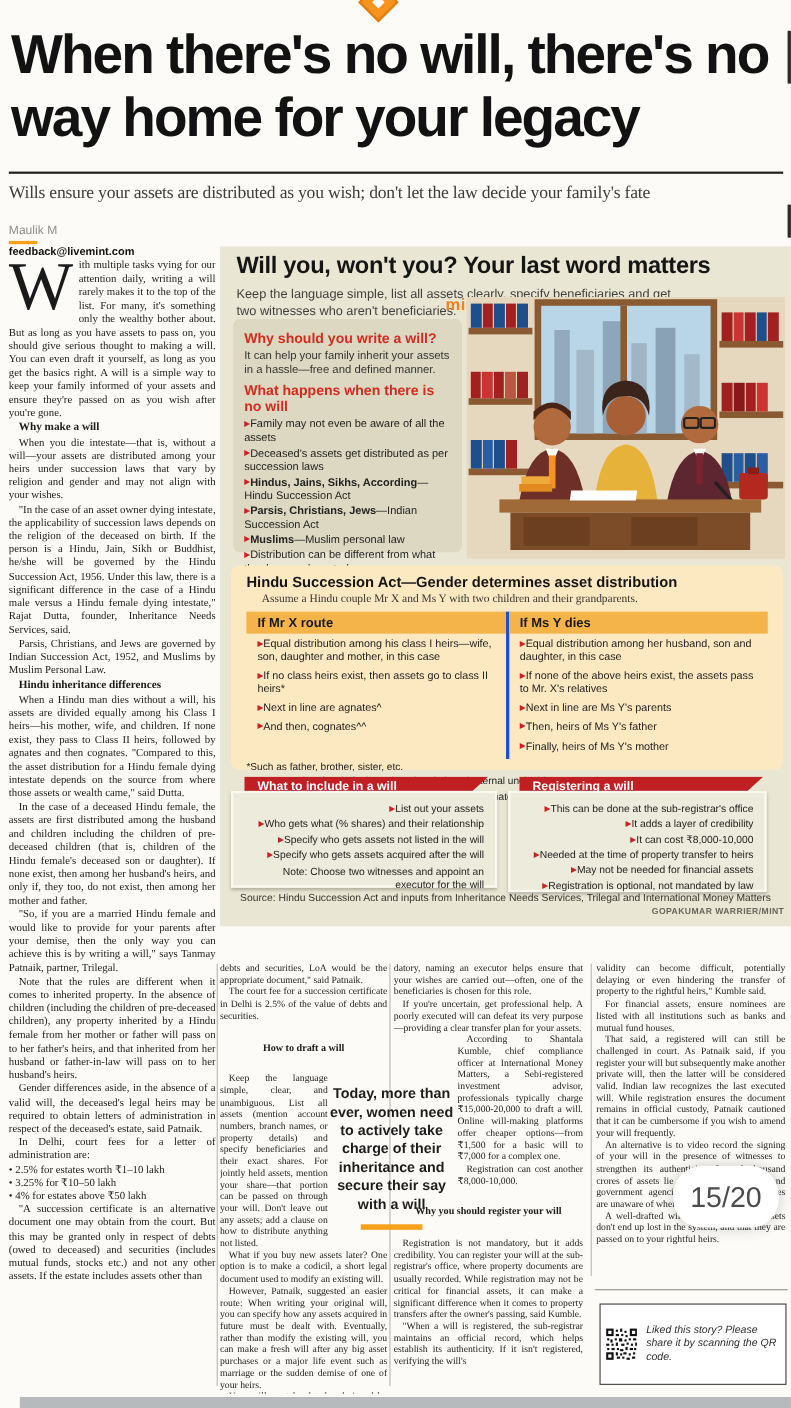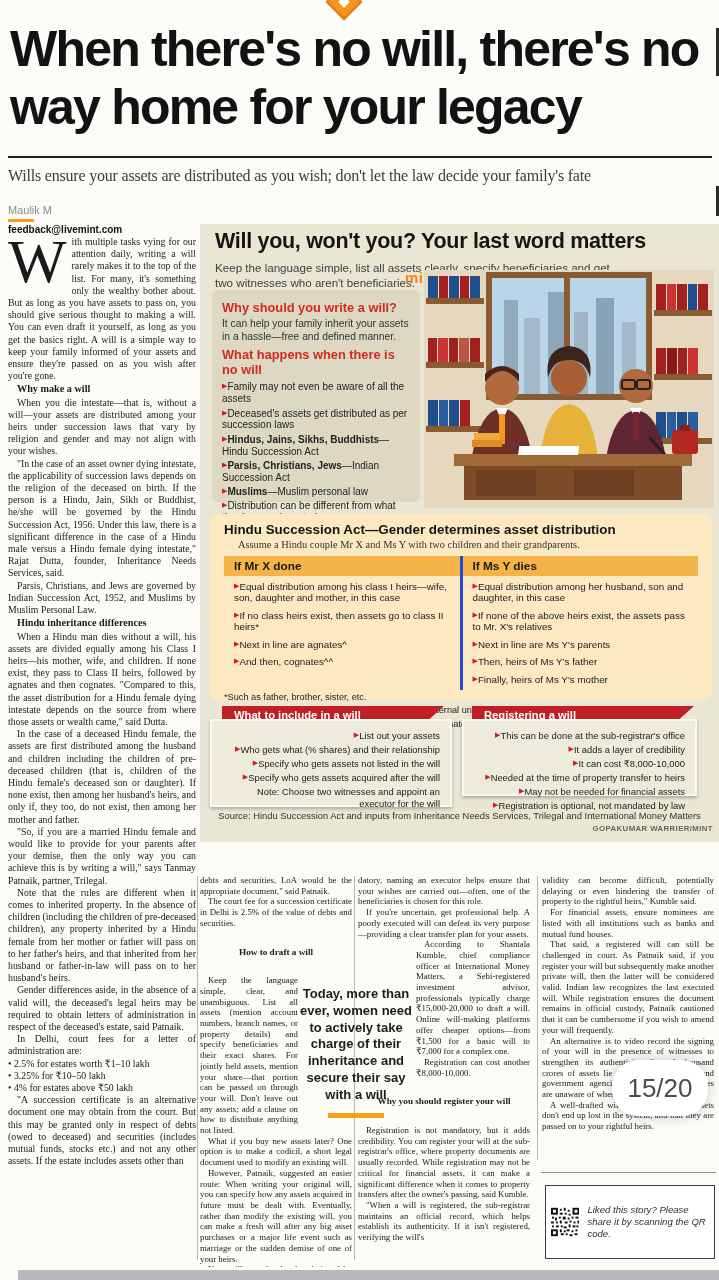--- a/index.html
+++ b/index.html
@@ -145,21 +145,21 @@
     <div id="info-title">Will you, won't you? Your last word matters</div>
     <div id="info-sub">Keep the language simple, list all assets clearly, specify beneficiaries and get two witnesses who aren't beneficiaries.</div>
     <div id="mint-logo">mint</div>
 
     <div id="why-box">
       <div class="red-h">Why should you write a will?</div>
       <p>It can help your family inherit your assets in a hassle—free and defined manner.</p>
       <div class="red-h">What happens when there is no will</div>
       <div class="arw"><b></b><span>Family may not even be aware of all the assets</span></div>
       <div class="arw"><b></b><span>Deceased's assets get distributed as per succession laws</span></div>
-      <div class="arw"><b>Hindus, Jains, Sikhs, Buddhists</b><span>—Hindu Succession Act</span></div>
+      <div class="arw"><b>Hindus, Jains, Sikhs, According</b><span>—Hindu Succession Act</span></div>
       <div class="arw"><b>Parsis, Christians, Jews</b><span>—Indian Succession Act</span></div>
       <div class="arw"><b>Muslims</b><span>—Muslim personal law</span></div>
       <div class="arw"><b></b><span>Distribution can be different from what the deceased wanted</span></div>
       <div class="arw"><b></b><span>Legal heirs will have to obtain an LOA or SC*</span></div>
       <div class="foot">*Letter of administration or succession certificate can be costly and time-consuming</div>
     </div>
 
     <div id="illus">
       <svg width="290" height="238" viewBox="0 0 290 238">
         <rect x="0" y="0" width="290" height="238" fill="#e6d8bf"></rect>
@@ -248,21 +248,21 @@
           <rect x="256" y="155" width="10" height="6" fill="#8a1f17"></rect>
         </g>
       </svg>
     </div>
 
     <div id="hindu-box">
       <p class="t">Hindu Succession Act—Gender determines asset distribution</p>
       <p class="s">Assume a Hindu couple Mr X and Ms Y with two children and their grandparents.</p>
       <div class="hcols">
         <div class="hcol">
-          <div class="hd">If Mr X done</div>
+          <div class="hd">If Mr X route</div>
           <div class="bd">
             <div class="arw">Equal distribution among his class I heirs—wife, son, daughter and mother, in this case</div>
             <div class="arw">If no class heirs exist, then assets go to class II heirs*</div>
             <div class="arw">Next in line are agnates^</div>
             <div class="arw">And then, cognates^^</div>
           </div>
         </div>
         <div class="hcol hcol-r">
           <div class="hd">If Ms Y dies</div>
           <div class="bd">
@@ -282,21 +282,21 @@
     <div class="ribbon" style="left:22px;">What to include in a will</div>
     <div class="bullbox" style="left:10px;width:242px;height:88px;">
       <div class="arw">List out your assets</div>
       <div class="arw">Who gets what (% shares) and their relationship</div>
       <div class="arw">Specify who gets assets not listed in the will</div>
       <div class="arw">Specify who gets assets acquired after the will</div>
       <div class="note">Note: Choose two witnesses and appoint an executor for the will</div>
     </div>
 
     <div class="ribbon" style="left:272px;">Registering a will</div>
-    <div class="bullbox" style="left:262px;width:235px;height:77px;">
+    <div class="bullbox" style="left:262px;width:235px;height:92px;">
       <div class="arw">This can be done at the sub-registrar's office</div>
       <div class="arw">It adds a layer of credibility</div>
       <div class="arw">It can cost ₹8,000-10,000</div>
       <div class="arw">Needed at the time of property transfer to heirs</div>
       <div class="arw">May not be needed for financial assets</div>
       <div class="arw">Registration is optional, not mandated by law</div>
     </div>
 
     <div id="source">Source: Hindu Succession Act and inputs from Inheritance Needs Services, Trilegal and International Money Matters</div>
     <div id="credit">GOPAKUMAR WARRIER/MINT</div>

